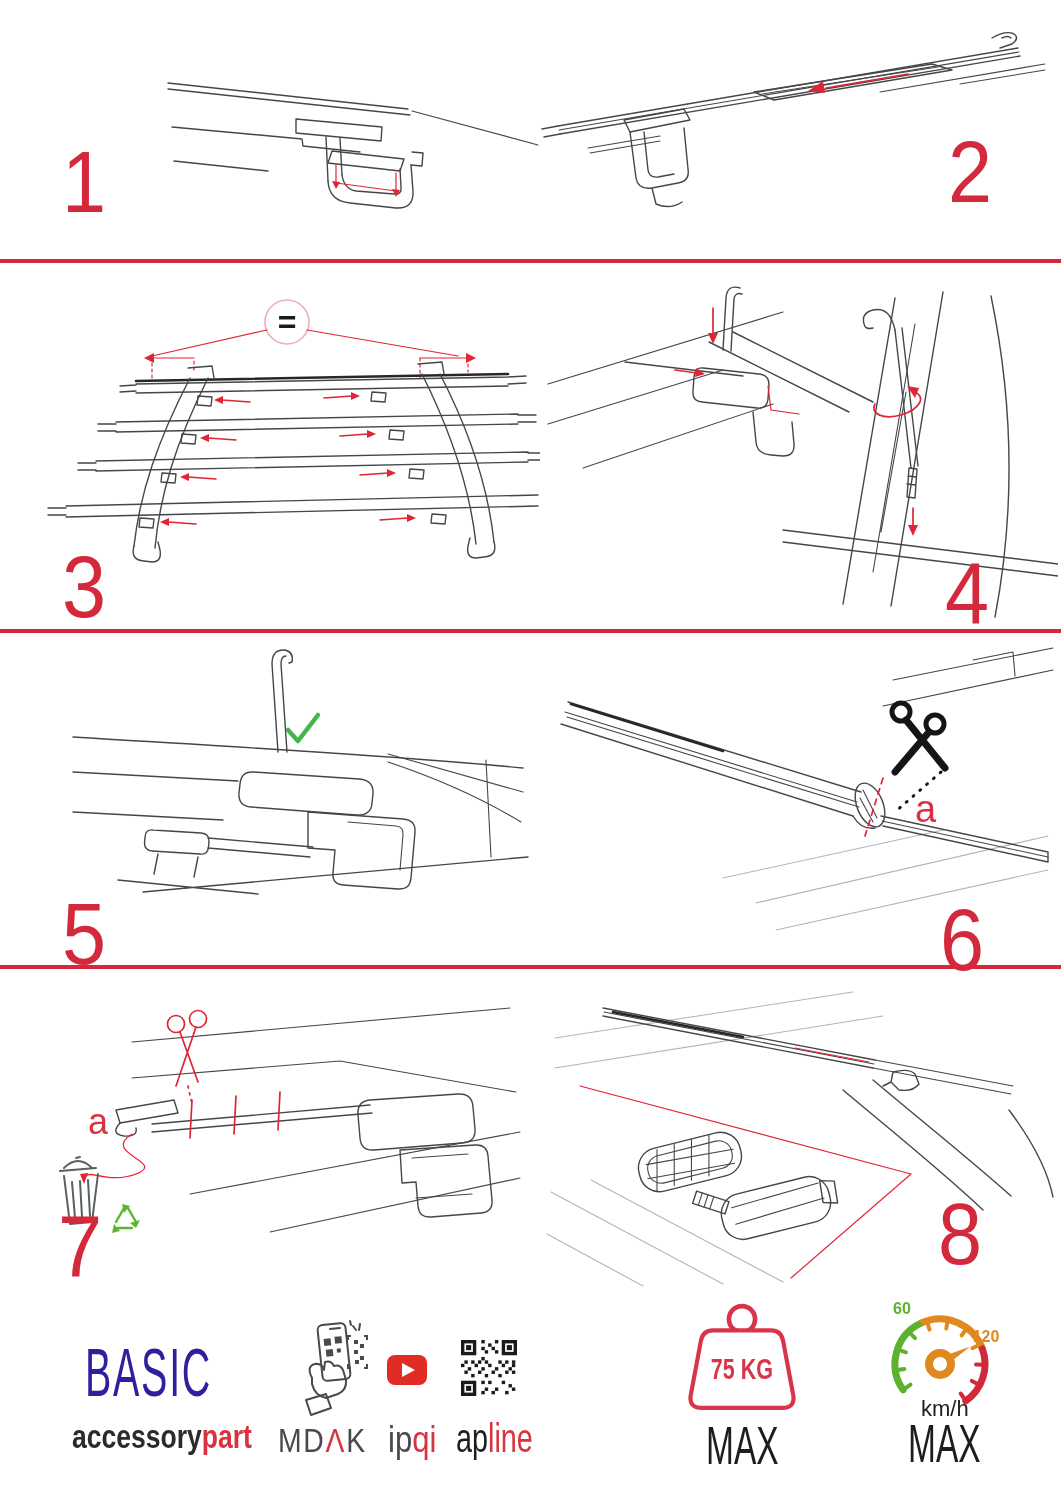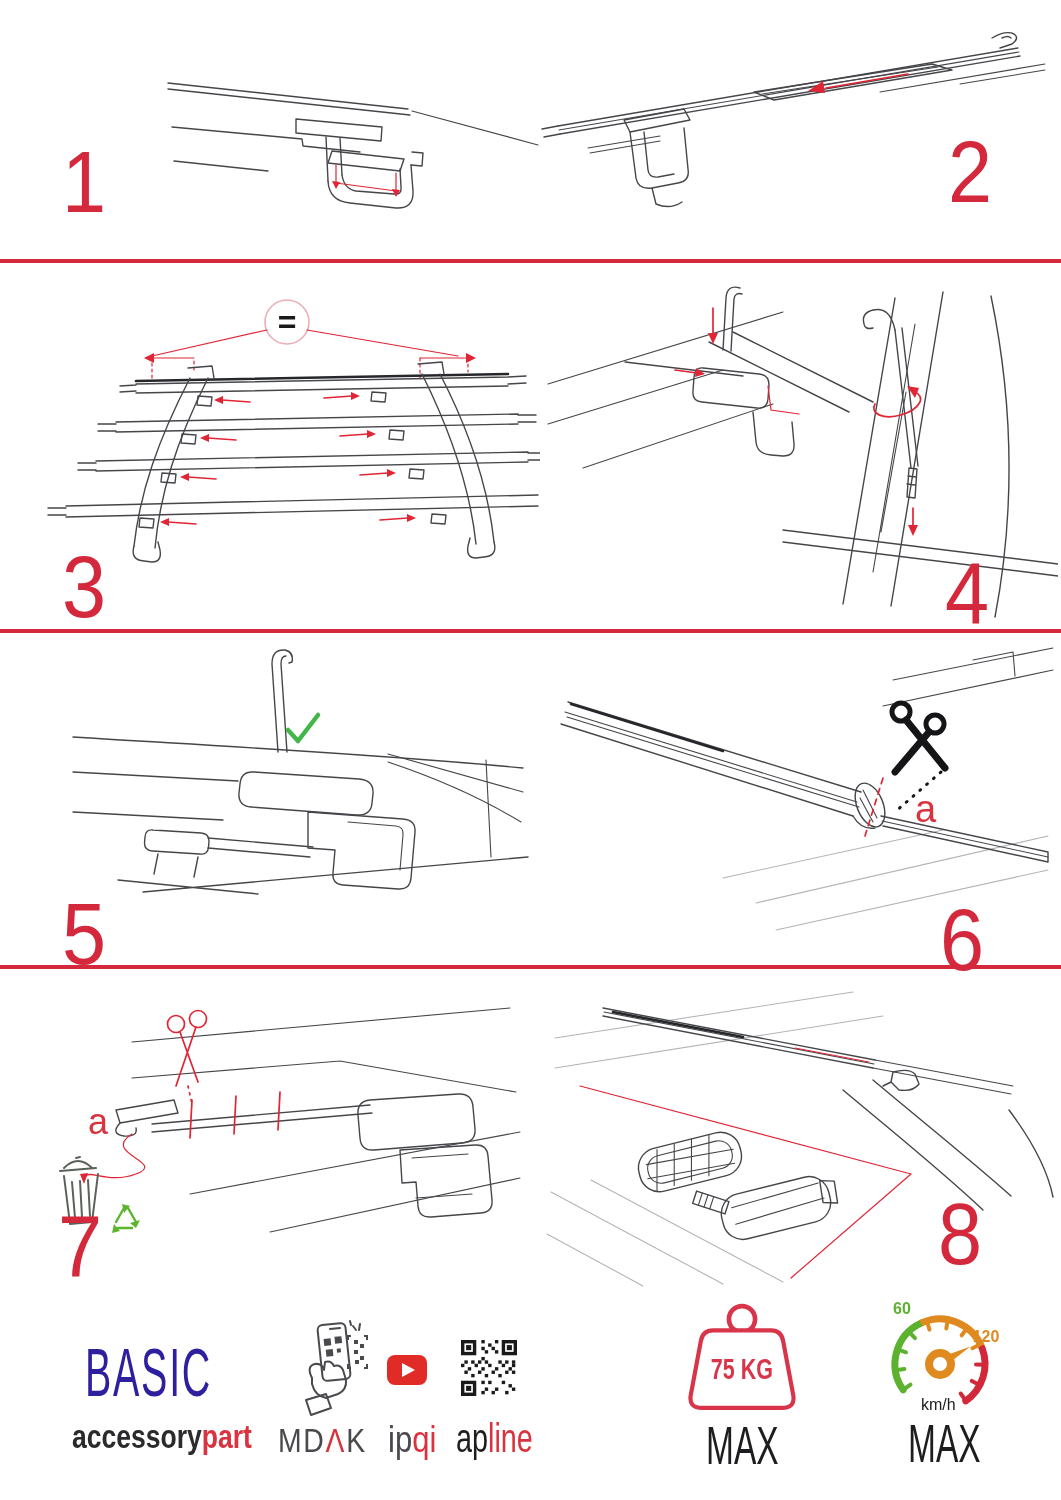--- a/index.html
+++ b/index.html
@@ -410,17 +410,17 @@
         <line x1="102.4" y1="48.3" x2="94.4" y2="52.2" stroke="#e0891e"></line>
         <line x1="107.0" y1="68.8" x2="98.0" y2="68.6" stroke="#d2293a"></line>
         <line x1="101.7" y1="89.1" x2="93.8" y2="84.9" stroke="#d2293a"></line>
         <line x1="87.8" y1="104.9" x2="82.7" y2="97.5" stroke="#d2293a"></line>
       </g>
       <polygon points="92.3,50.5 58,63 61,75" fill="#e0891e"></polygon>
       <circle cx="62" cy="68" r="11" fill="#ffffff" stroke="#e0891e" stroke-width="8"></circle>
       <text x="24" y="18" text-anchor="middle" font-size="16" font-weight="bold" fill="#5cb22e">60</text>
       <text x="108" y="46" text-anchor="middle" font-size="16" font-weight="bold" fill="#e0891e">120</text>
     </svg>
-    <div style="position:absolute;left:921px;top:1396px;font-size:16px;color:#202022;">km/h</div>
+    <div style="position:absolute;left:921px;top:1396px;font-size:22px;color:#202022;">km/h</div>
     <div class="max-label" style="left:908px;top:1416px">MAX</div>
   </div>
 
 </div>
 
 </body></html>

